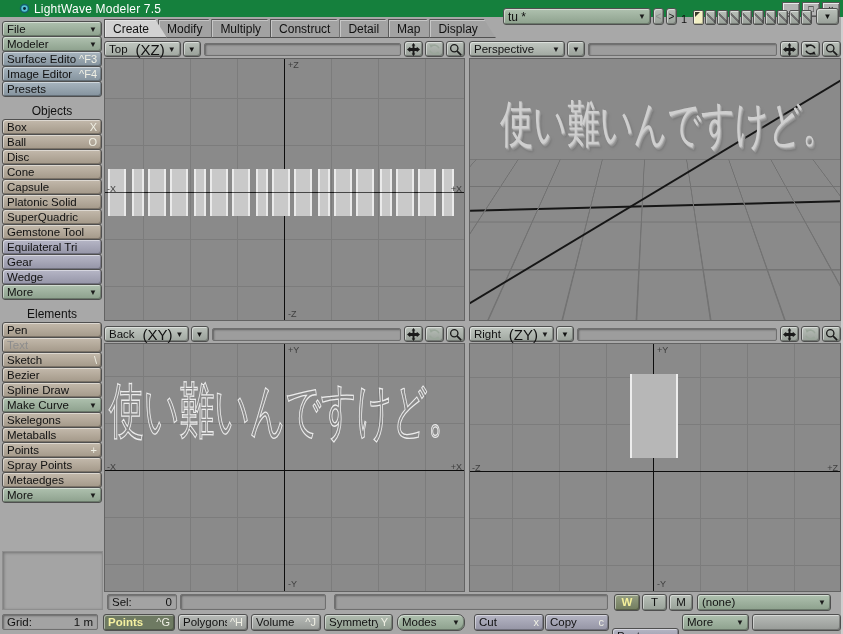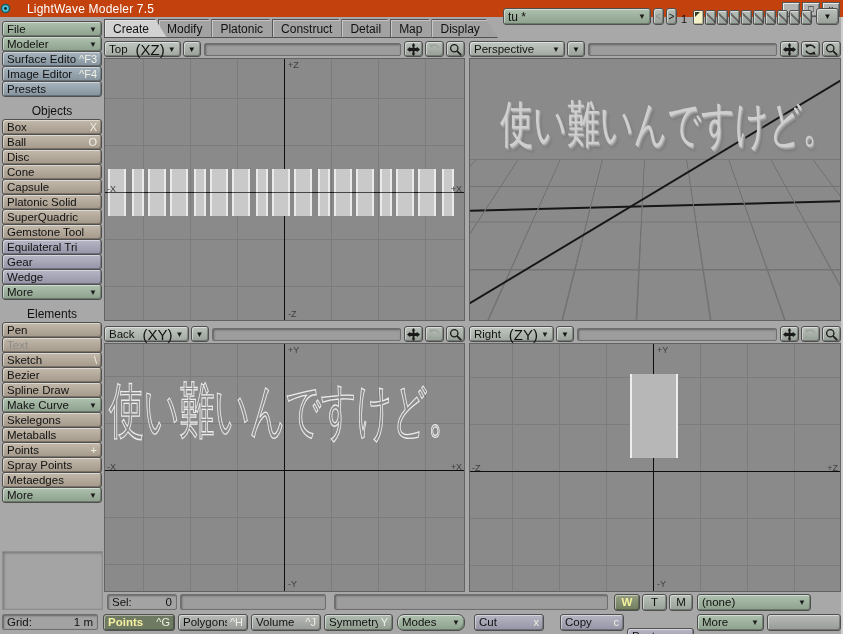--- a/index.html
+++ b/index.html
@@ -1,21 +1,21 @@
 <!DOCTYPE html>
 <html><head>
 <meta charset="utf-8">
 <style>
   html,body{margin:0;padding:0;background:#000;}
   #window{position:relative;width:843px;height:634px;background:#a8a8a8;
     font-family:"Liberation Sans",sans-serif;font-size:12px;color:#111;
     overflow:hidden;outline:1px solid #000;}
   
-  .titlebar{position:absolute;left:0;top:0;width:100%;height:17px;background:#c2410c;
-    color:#fff;display:flex;align-items:center;padding-left:0;box-sizing:border-box;gap:12px;}
+  .titlebar{position:absolute;left:0;top:0;width:100%;height:17px;background:#15803d;
+    color:#fff;display:flex;align-items:center;padding-left:19px;box-sizing:border-box;}
   .title-icon{width:11px;height:11px;margin-right:4px;flex:0 0 auto;}
   .title-text{font-size:12px;letter-spacing:.2px;}
   .win-btns{position:absolute;right:3px;top:2px;display:flex;gap:2px;}
   .win-btn{width:16px;height:13px;background:#b4b4b4;border:1px solid #555;
     box-shadow:inset 1px 1px 0 #e9e9e9,inset -1px -1px 0 #7a7a7a;
     font-size:9px;line-height:12px;text-align:center;color:#000;cursor:default;}
   
   .b{box-sizing:border-box;border:1px solid #4f4f4f;border-radius:3px;
      background-color:#aab2aa;background-image:linear-gradient(rgba(255,255,255,.18),rgba(0,0,0,.10));
      box-shadow:inset 1px 1px 0 rgba(255,255,255,.45),inset -1px -1px 0 rgba(0,0,0,.25);
@@ -105,33 +105,33 @@
   .selrow{position:absolute;left:107px;top:593px;height:18px;display:flex;align-items:center;}
   .sel-panel{width:70px;height:16px;display:flex;align-items:center;padding:0 4px;font-size:11.5px;background:#a3a3a3;}
   .sel-val{margin-left:auto;}
   .ifield{height:16px;}
   .if1{width:146px;margin-left:3px;}
   .if2{width:274px;margin-left:8px;}
   .vmapb{height:17px;justify-content:center;padding:0;font-size:11.5px;margin-left:2px;}
   .vmapb.w{width:26px;margin-left:6px;background-color:#7e8a68;color:#f4f09a;font-weight:bold;}
   .vmapb.t{width:25px;background-color:#a9b3a9;}
   .vmapb.m{width:24px;background-color:#a9b3a9;}
-  .none-dd{width:114px;height:17px;margin-left:4px;font-size:11.5px;}
+  .none-dd{width:134px;height:17px;margin-left:4px;font-size:11.5px;}
   .modebar{position:absolute;left:0;top:613px;width:843px;height:18px;display:flex;align-items:center;}
   .grid-panel{width:96px;height:16px;margin-left:2px;display:flex;align-items:center;padding:0 4px;font-size:11.5px;background:#a3a3a3;}
   .grid-val{margin-left:auto;}
   .mb{height:17px;font-size:11.5px;}
   .mb-points{width:72px;margin-left:5px;background-color:#6e7a62;background-image:none;}
   .mb-points .lbl{color:#f4f0a0;font-weight:bold;}
   .mb-polygons{width:70px;margin-left:3px;background-color:#a8aca8;}
   .mb-volume{width:70px;margin-left:3px;background-color:#a8aca8;}
   .mb-symmetry{width:69px;margin-left:3px;background-color:#a0ae9f;}
   .mb-modes{width:68px;margin-left:4px;background-color:#9db39d;border-radius:7px;}
   .mb-cut{width:70px;margin-left:9px;background-color:#a5a5b7;}
-  .mb-copy{width:64px;margin-left:16px;background-color:#a5a5b7;text-align:right;}
+  .mb-copy{width:64px;margin-left:1px;background-color:#a5a5b7;text-align:right;}
   .mb-paste{width:67px;margin-left:3px;background-color:#a5a5b7;margin-top:28px;}
   .mb-more{width:67px;margin-left:3px;background-color:#9db39d;}
   .mb-blank{flex:1;margin-left:3px;margin-right:2px;height:17px;background-color:#a8aca8;}
   .right-strip{position:absolute;right:0;top:17px;bottom:0;width:2px;background:#cfcfcf;}
 </style>
 </head>
 <body>
 
 <div id="window">
 
@@ -145,21 +145,21 @@
     <div class="win-btns">
       <div class="win-btn">_</div>
       <div class="win-btn">□</div>
       <div class="win-btn">×</div>
     </div>
   </div>
 
   <div class="tabs">
     <div class="tab active">Create</div>
     <div class="tab">Modify</div>
-    <div class="tab">Platonic</div>
+    <div class="tab">Multiply</div>
     <div class="tab">Construct</div>
     <div class="tab">Detail</div>
     <div class="tab">Map</div>
     <div class="tab">Display</div>
   </div>
 
   <div class="objbar">
     <div class="b grn obj-dd">
       <span class="lbl">tu *</span>
       <span class="dd">▼</span>

